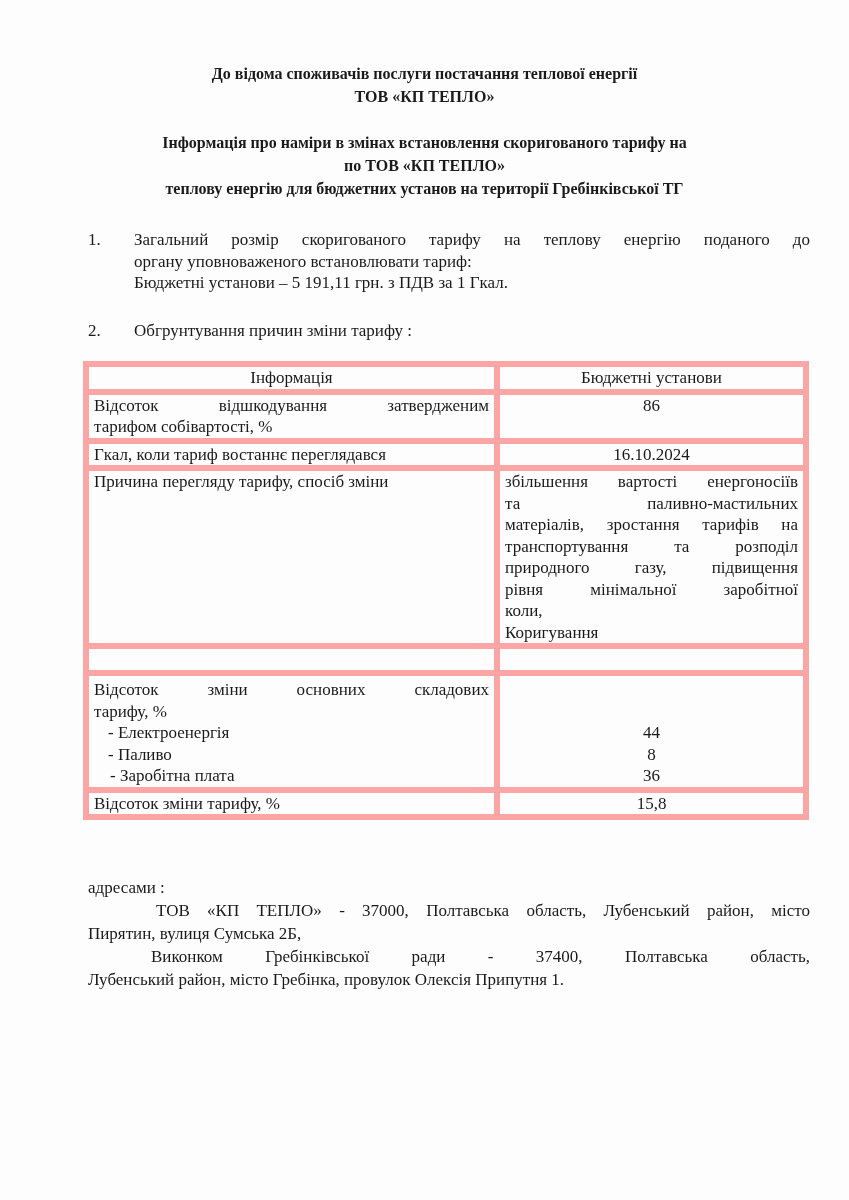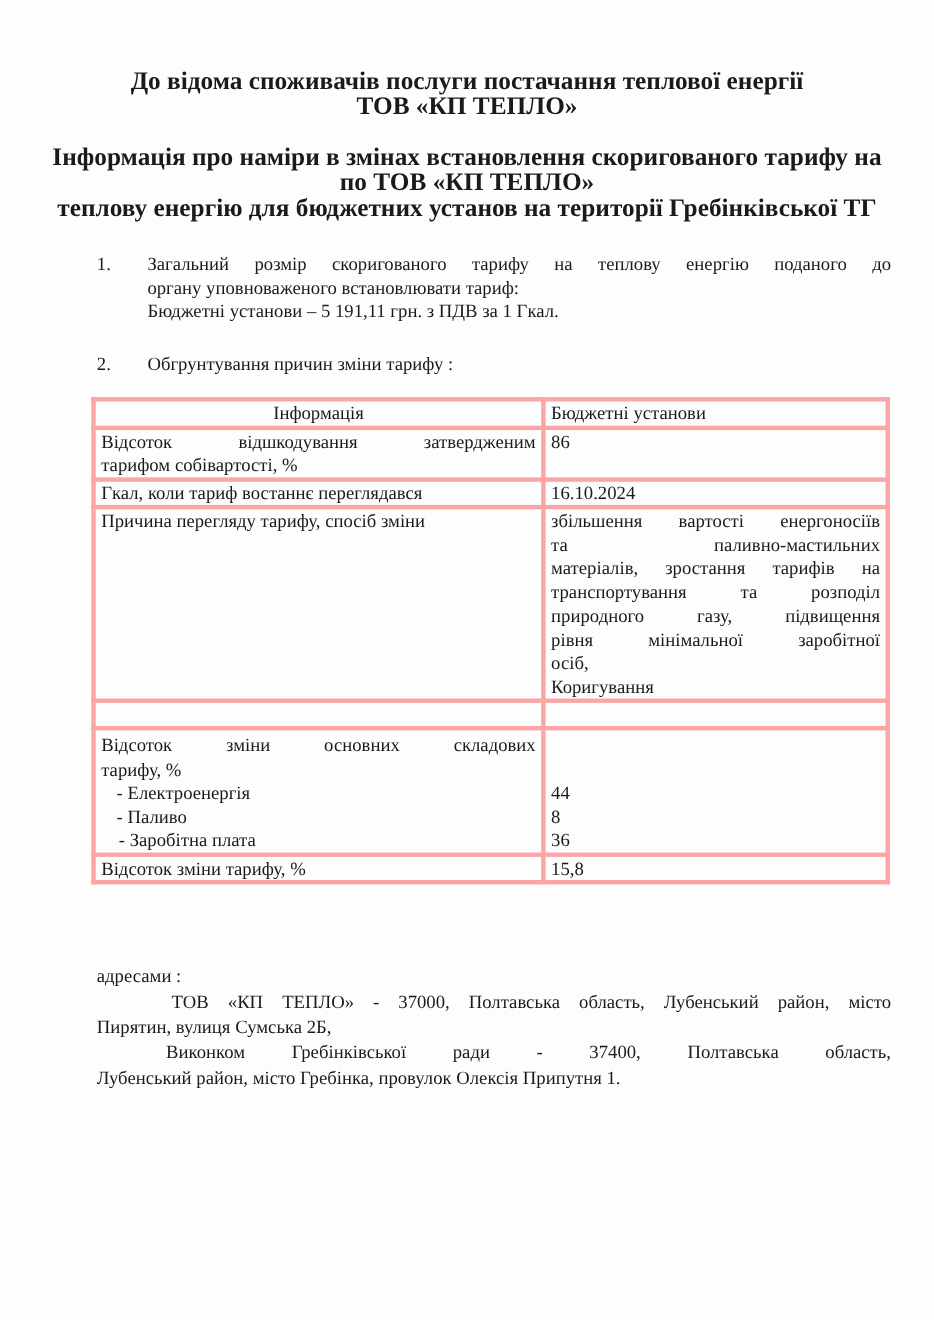--- a/index.html
+++ b/index.html
@@ -1,36 +1,36 @@
 <!DOCTYPE html>
 <html><head>
 <meta charset="utf-8">
 <style>
   html, body { margin: 0; padding: 0; background: #ffffff; }
   body {
     width: 849px; height: 1200px; position: relative; overflow: hidden;
     font-family: "Liberation Serif", serif; color: #1a1a1a; font-size: 17px;
   }
   .page { position: absolute; left: 0; top: 0; width: 849px; height: 1200px; background: #fdfdfd; }
-  .title-block { position: absolute; left: 0; width: 849px; text-align: center; font-weight: bold; font-size: 23px; line-height: 23px; }
+  .title-block { position: absolute; left: 0; width: 849px; text-align: center; font-weight: bold; font-size: 16px; line-height: 23px; }
   .t1 { top: 62px; }
   .t2 { top: 131px; }
   .list { position: absolute; left: 88px; width: 722px; line-height: 21.5px; }
   .list .num { position: absolute; left: 0; }
   .list .txt { margin-left: 46px; text-align: justify; }
   .l1 { top: 229px; }
   .l2 { top: 320px; }
   .just-line { text-align: justify; text-align-last: justify; }
   table.info {
     position: absolute; left: 83px; top: 361px; width: 726px;
     border-collapse: collapse; font-size: 17px; line-height: 21.5px;
   }
-  table.info td { border: 4px solid #fca5a5; padding: 0 5px; vertical-align: top; margin-top: 11px; }
+  table.info td { border: 6px solid #fca5a5; padding: 0 5px; vertical-align: top; margin-top: 11px; }
   table.info td.c1 { width: 395px; }
-  table.info td.c2 { }
+  table.info td.c2 { text-align: center; }
   .jl { text-align: justify; text-align-last: justify; display: block; }
   .reason { text-align: left !important; }
   .sub-item { padding-left: 14px; display: block; }
   .values-col span { display: block; }
   .footer { position: absolute; left: 88px; top: 876px; width: 722px; line-height: 23px; font-size: 17px; }
   .footer p { margin: 0; }
   .indent { text-indent: 63px; }
   .indent2 { text-indent: 68px; }
   .indent3 { text-indent: 63px; }
 </style>
@@ -85,21 +85,21 @@
     </tr>
     <tr>
       <td class="c1">Причина перегляду тарифу, спосіб зміни</td>
       <td class="c2 reason">
         <span class="jl">збільшення вартості енергоносіїв</span>
         <span class="jl">та паливно-мастильних</span>
         <span class="jl">матеріалів, зростання тарифів на</span>
         <span class="jl">транспортування та розподіл</span>
         <span class="jl">природного газу, підвищення</span>
         <span class="jl">рівня мінімальної заробітної</span>
-        <span style="display:block">осіб,</span>
+        <span style="display:block">коли,</span>
         <span style="display:block">Коригування</span>
       </td>
     </tr>
     <tr>
       <td class="c1" style="height:21px"></td>
       <td class="c2"></td>
     </tr>
     <tr>
       <td class="c1" style="padding-top:3px">
         <span class="jl">Відсоток зміни основних складових</span>

